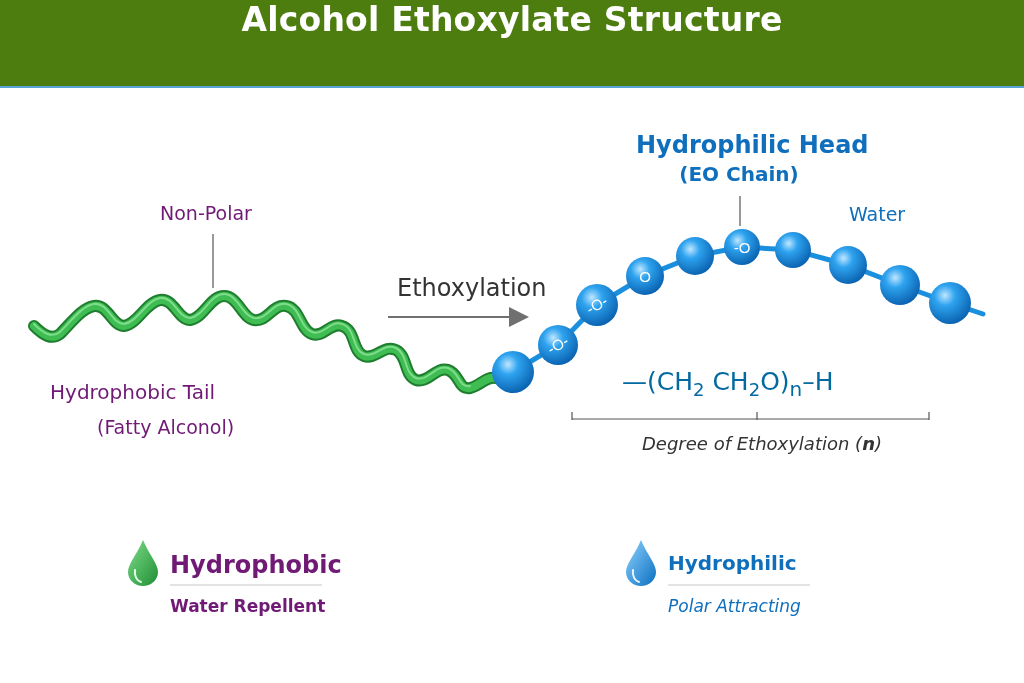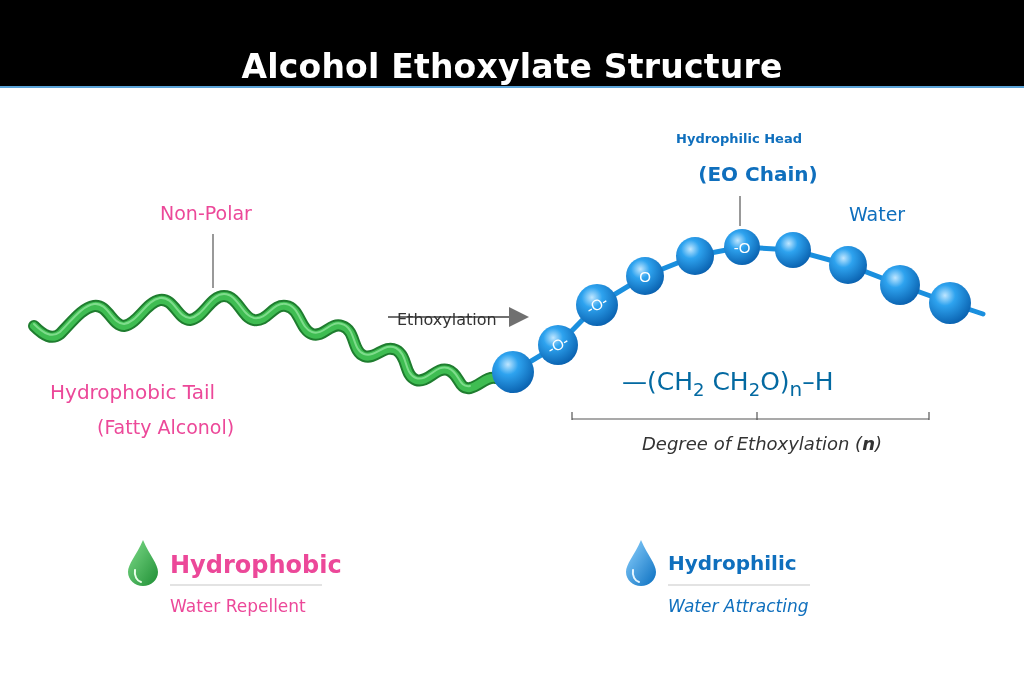--- a/index.html
+++ b/index.html
@@ -1,21 +1,21 @@
 <!DOCTYPE html>
 <html><head>
 <meta charset="utf-8">
 <style>
   html,body{margin:0;padding:0;}
   body{width:1024px;height:683px;background:#ffffff;position:relative;overflow:hidden;font-family:"DejaVu Sans","Liberation Sans",sans-serif;}
-  .header{position:absolute;left:0;top:0;width:1024px;height:86px;background:#000000;border-bottom:2px solid #5aa3d8;display:flex;align-items:flex-end;justify-content:center;}
+  .header{position:absolute;left:0;top:0;width:1024px;height:86px;background:#4d7c0f;border-bottom:2px solid #5aa3d8;display:flex;align-items:flex-start;justify-content:center;}
   .header h1{margin:0;color:#fff;font-size:33px;font-weight:bold;letter-spacing:0.2px;}
   svg.diagram{position:absolute;left:0;top:0;}
   .lbl{position:absolute;white-space:nowrap;}
-  .green{color:#ec4899;}
+  .green{color:#701a75;}
   .blue{color:#0f6fbd;}
   .dark{color:#333;}
 </style>
 </head>
 <body>
 
 <div class="header">
   <h1>Alcohol Ethoxylate Structure</h1>
 </div>
 
@@ -89,26 +89,26 @@
   </g>
 
   <line x1="170" y1="585" x2="322" y2="585" stroke="#c8c8c8" stroke-width="1.2"></line>
   <line x1="668" y1="585" x2="810" y2="585" stroke="#c8c8c8" stroke-width="1.2"></line>
 </svg>
 
 <div class="lbl green" style="left:160px;top:202px;font-size:19px;">Non-Polar</div>
 <div class="lbl green" style="left:50px;top:380px;font-size:20px;font-weight:normal;">Hydrophobic Tail</div>
 <div class="lbl green" style="left:73px;top:416px;font-size:19px;margin-left:24px;">(Fatty Alconol)</div>
 
-<div class="lbl dark" style="left:397px;top:274px;font-size:16px;margin-top:36px;">Ethoxylation</div>
+<div class="lbl dark" style="left:397px;top:274px;font-size:24px;">Ethoxylation</div>
 
-<div class="lbl blue" style="left:636px;top:131px;width:206px;text-align:center;font-size:13px;font-weight:bold;">Hydrophilic Head</div>
-<div class="lbl blue" style="left:655px;top:162px;width:206px;text-align:center;font-size:20px;font-weight:bold;">(EO Chain)</div>
+<div class="lbl blue" style="left:636px;top:131px;width:206px;text-align:center;font-size:24px;font-weight:bold;">Hydrophilic Head</div>
+<div class="lbl blue" style="left:636px;top:162px;width:206px;text-align:center;font-size:20px;font-weight:bold;">(EO Chain)</div>
 <div class="lbl blue" style="left:849px;top:203px;font-size:19px;">Water</div>
 
 <div class="lbl dark" style="left:622px;top:367px;font-size:25px;color:#0369a1;"><span>—(CH</span><sub style="font-size:18px;">2</sub><span> CH</span><sub style="font-size:18px;">2</sub><span>O)</span><sub style="font-size:20px;">n</sub><span>–H</span></div>
 
 <div class="lbl dark" style="left:642px;top:433px;font-size:18px;font-style:italic;"><span>Degree of Ethoxylation (</span><b>n</b><span>)</span></div>
 
 <div class="lbl green" style="left:170px;top:551px;font-size:24px;font-weight:bold;">Hydrophobic</div>
-<div class="lbl green" style="left:170px;top:596px;font-size:17px;">Water Repellent</div>
+<div class="lbl green" style="left:170px;top:596px;font-size:17px;font-weight:bold;">Water Repellent</div>
 <div class="lbl blue" style="left:668px;top:551px;font-size:20px;font-weight:bold;text-align:right;">Hydrophilic</div>
-<div class="lbl blue" style="left:668px;top:596px;font-size:17px;font-style:italic;">Water Attracting</div>
+<div class="lbl blue" style="left:668px;top:596px;font-size:17px;font-style:italic;">Polar Attracting</div>
 
 </body></html>

